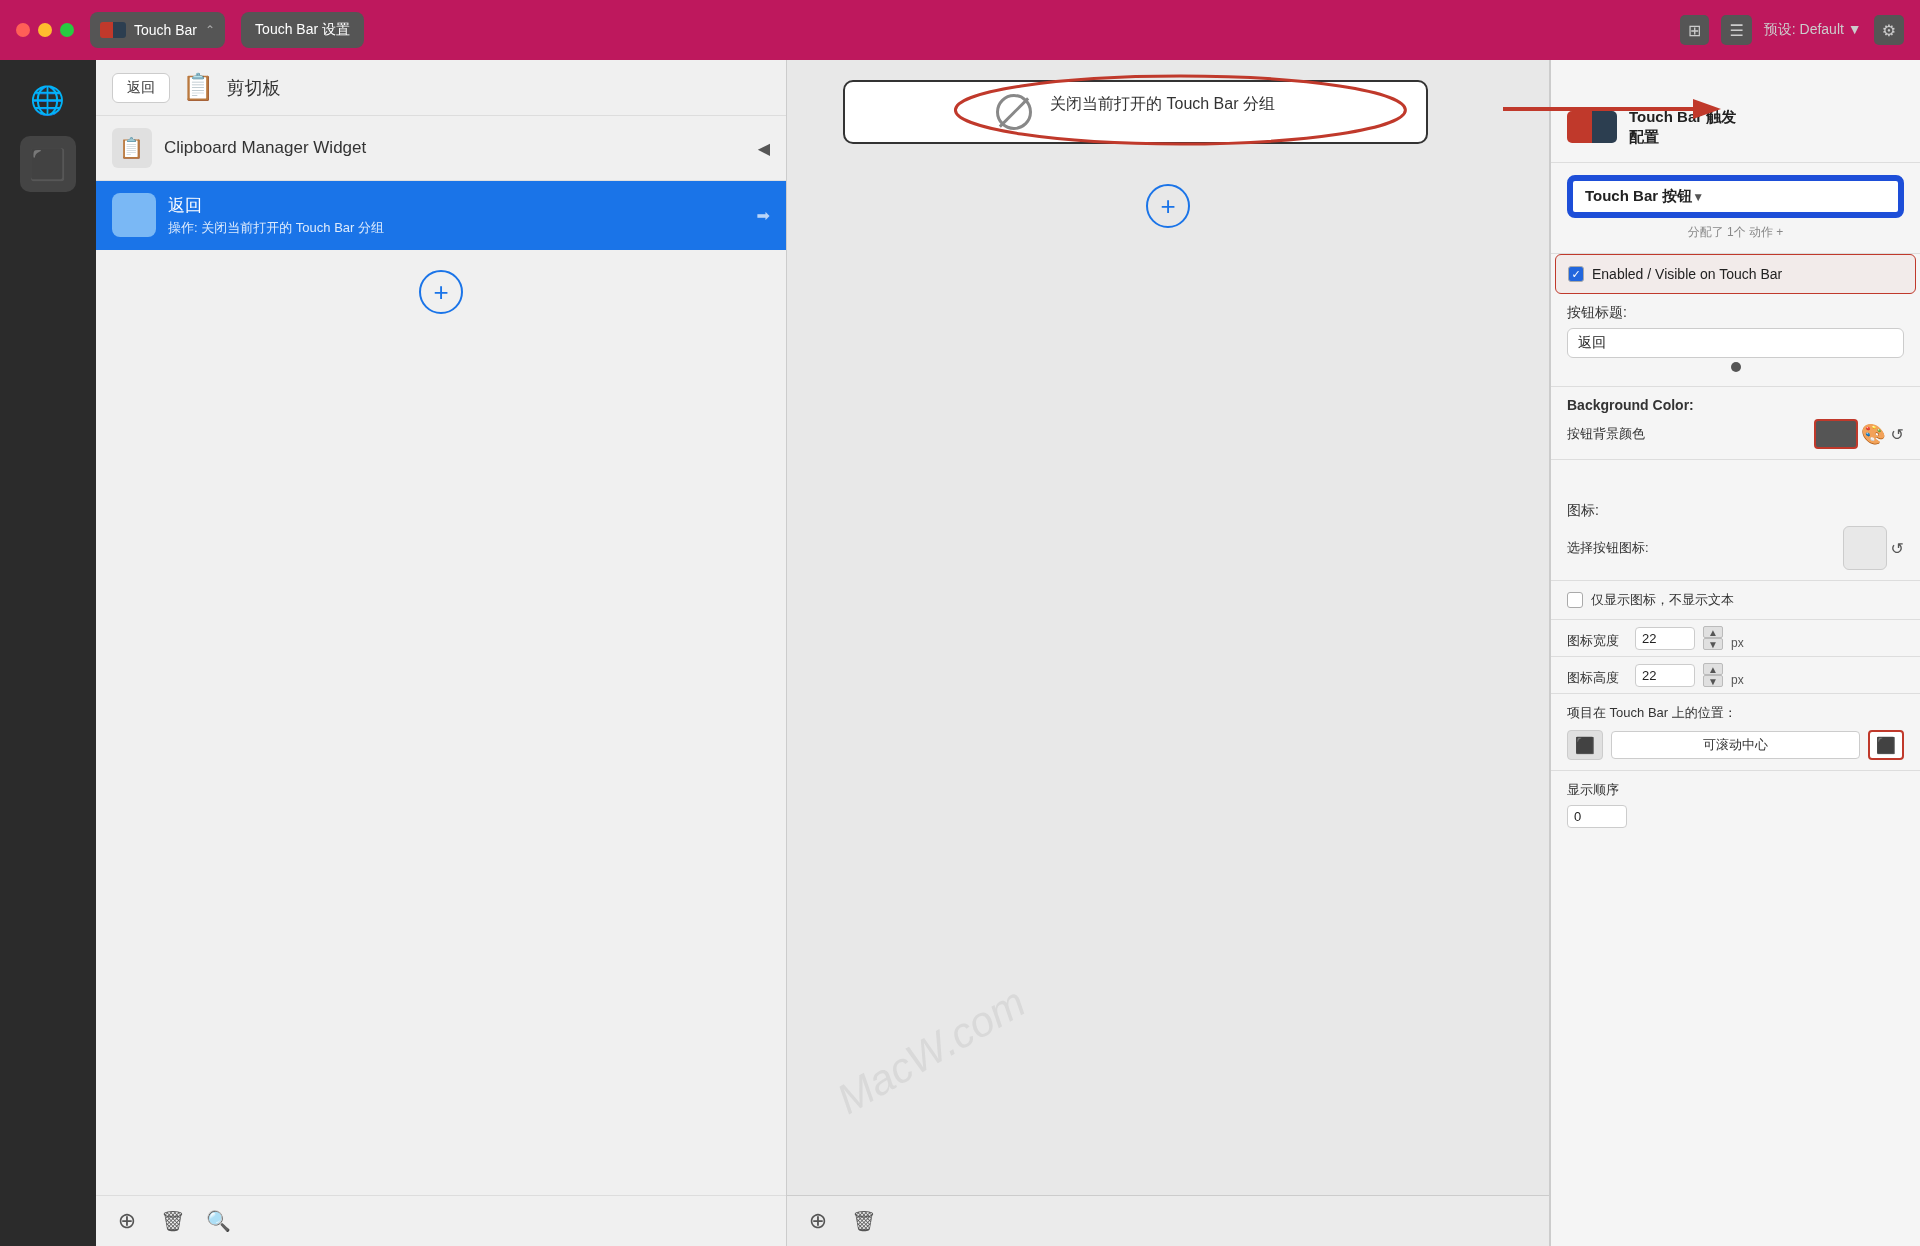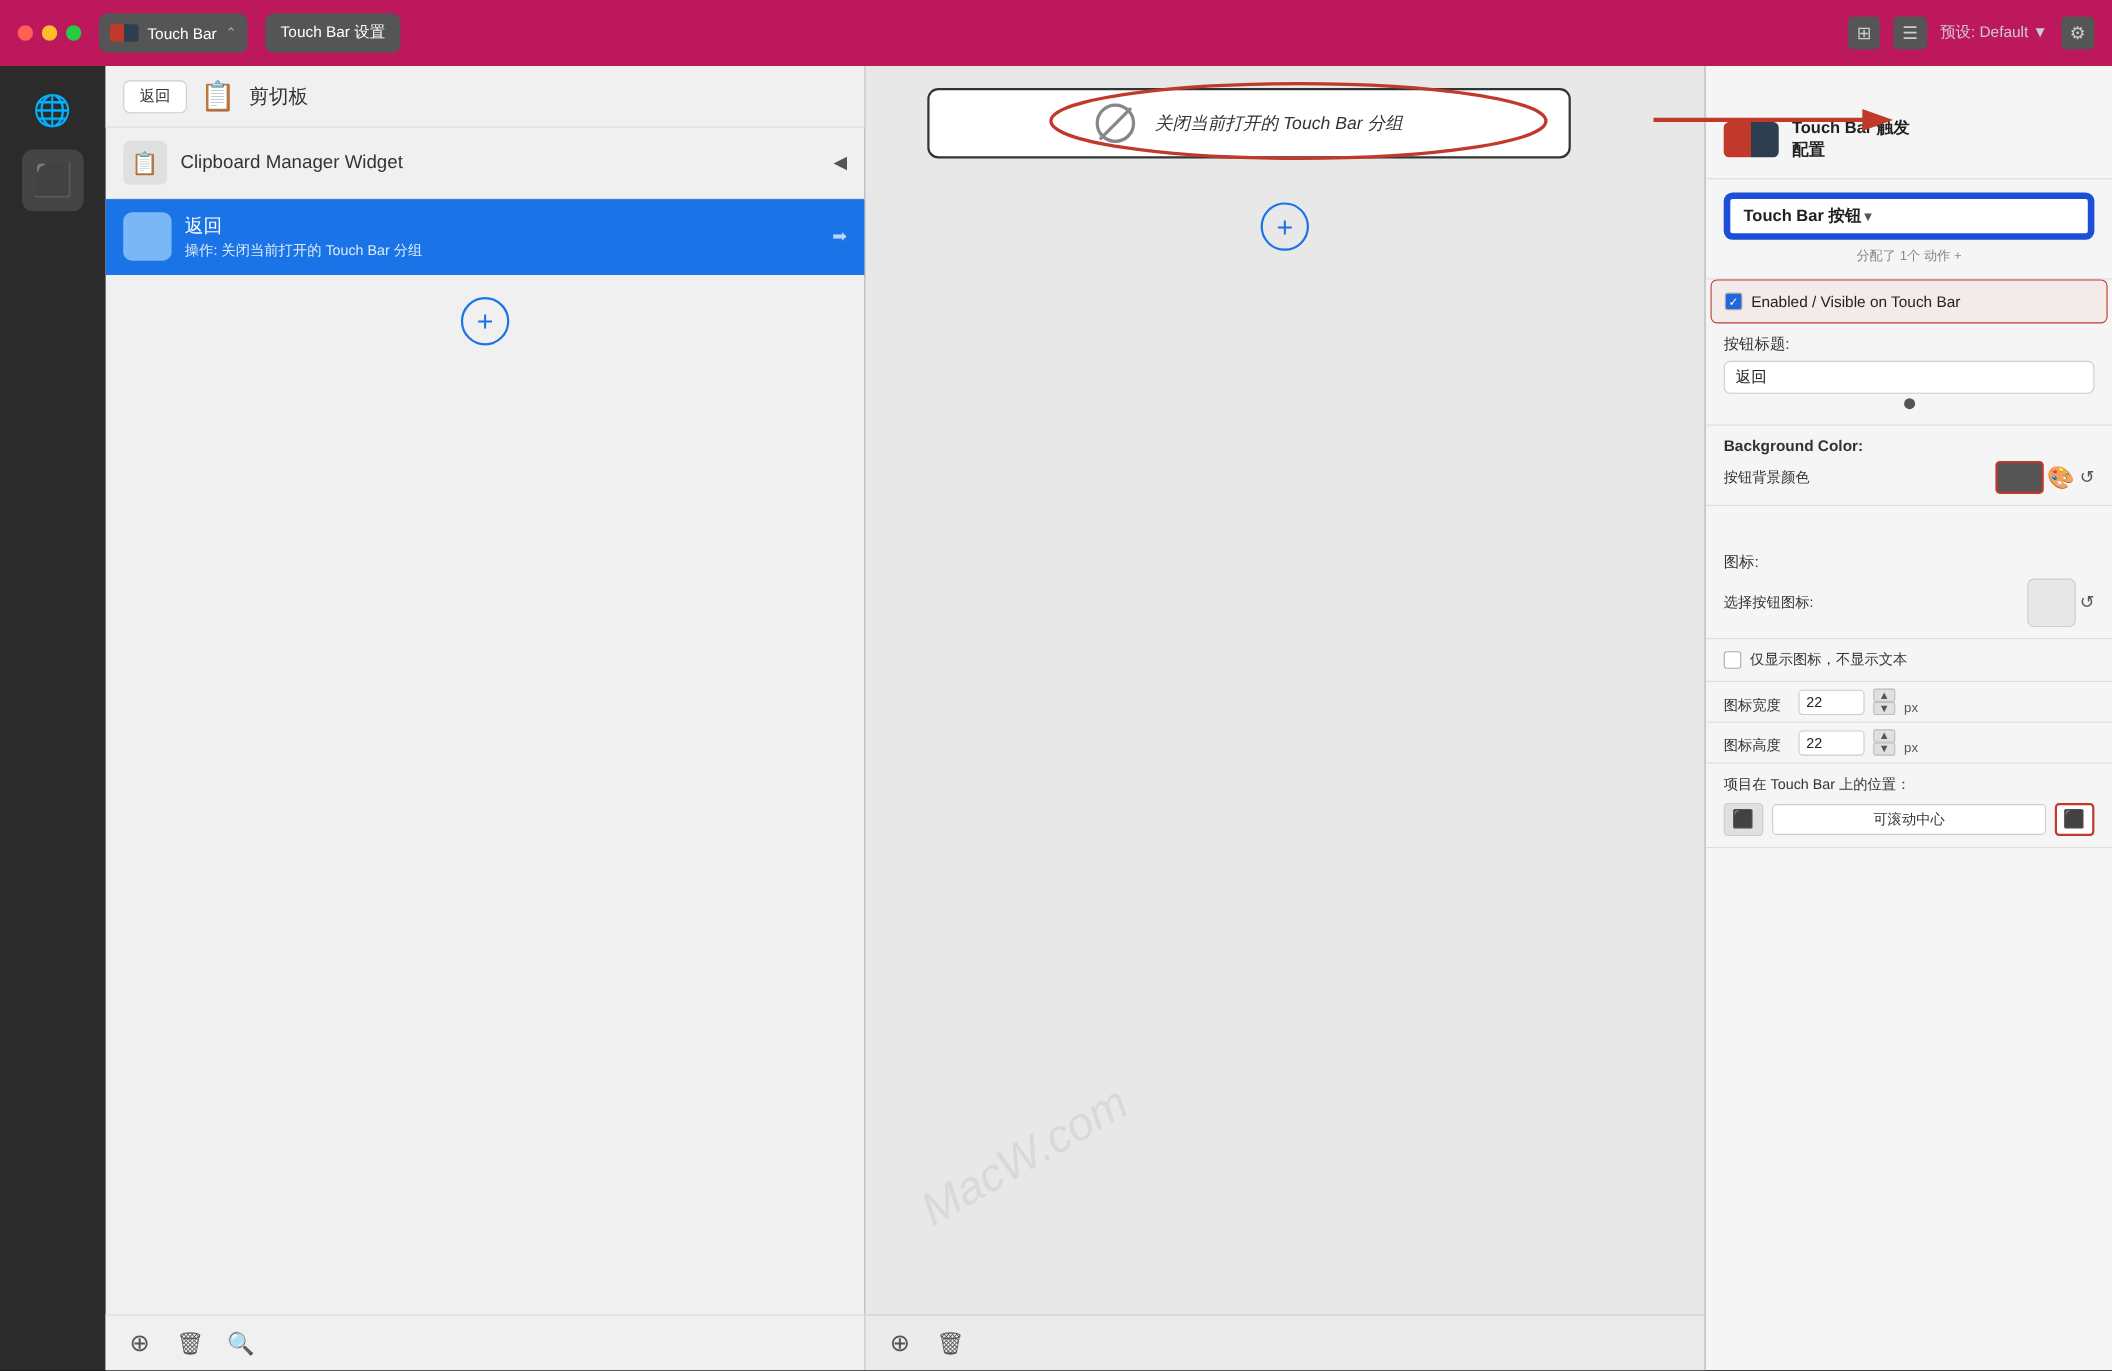--- a/index.html
+++ b/index.html
@@ -284,33 +284,32 @@
       display: flex;
       flex-direction: column;
       align-items: center;
       padding: 20px;
       gap: 20px;
       position: relative;
     }
 
     .close-group-btn {
       display: flex;
-      align-items: center;
+      align-items: flex-start;
       gap: 18px;
       background: #fff;
       border: 2px solid #333;
       border-radius: 10px;
       padding: 12px 24px;
       font-size: 16px;
       color: #333;
       cursor: pointer;
       width: 90%;
       justify-content: center;
       position: relative;
-      font-style: italic;
     }
 
     .no-icon-circle {
       width: 36px;
       height: 36px;
       border-radius: 50%;
       border: 3px solid #888;
       display: flex;
       align-items: center;
       justify-content: center;
@@ -855,16 +854,20 @@
 
     <div class="rp-position-section">
       <div class="rp-position-label">项目在 Touch Bar 上的位置：</div>
       <div class="rp-position-row">
         <div class="rp-pos-btn">⬛</div>
         <div class="rp-pos-text">可滚动中心</div>
         <div class="rp-pos-btn active">⬛</div>
       </div>
     </div>
 
+    <div class="rp-order-section">
+      <div class="rp-order-label">显示顺序</div>
+      <input class="rp-order-input" type="text" value="0" readonly="" style="">
+    </div>
 
   </div>
 
 </div>
 
 </body></html>

